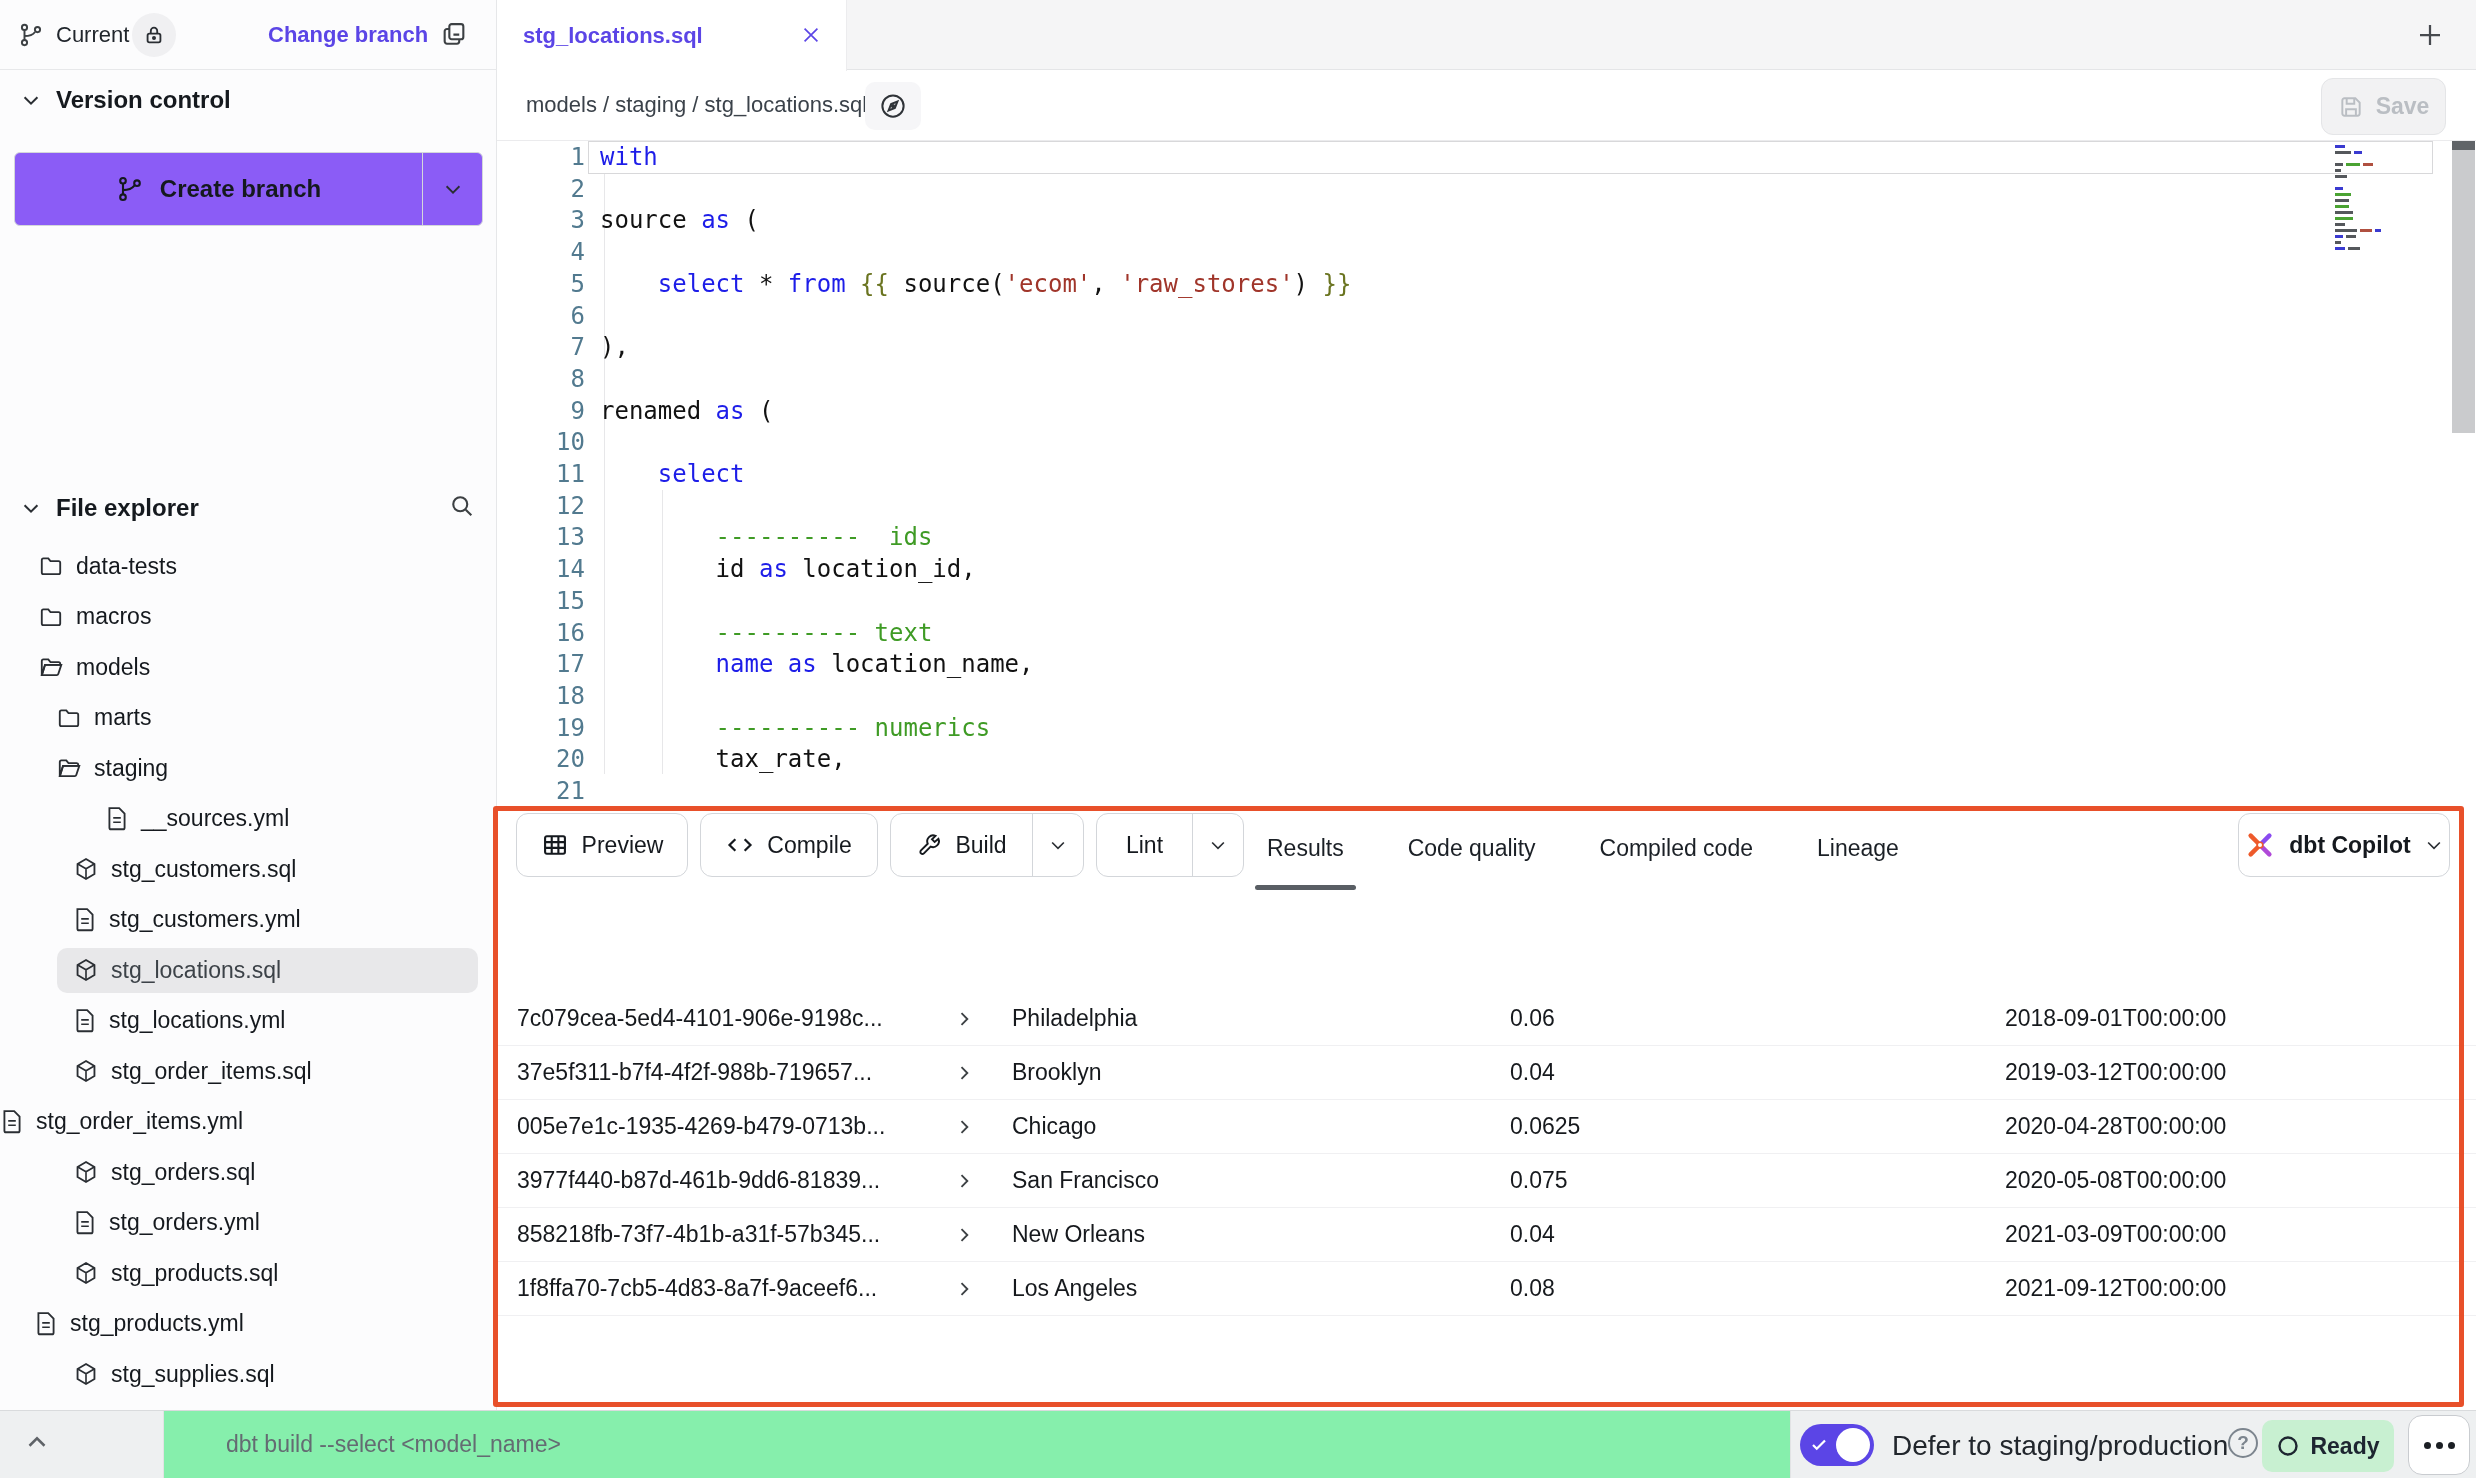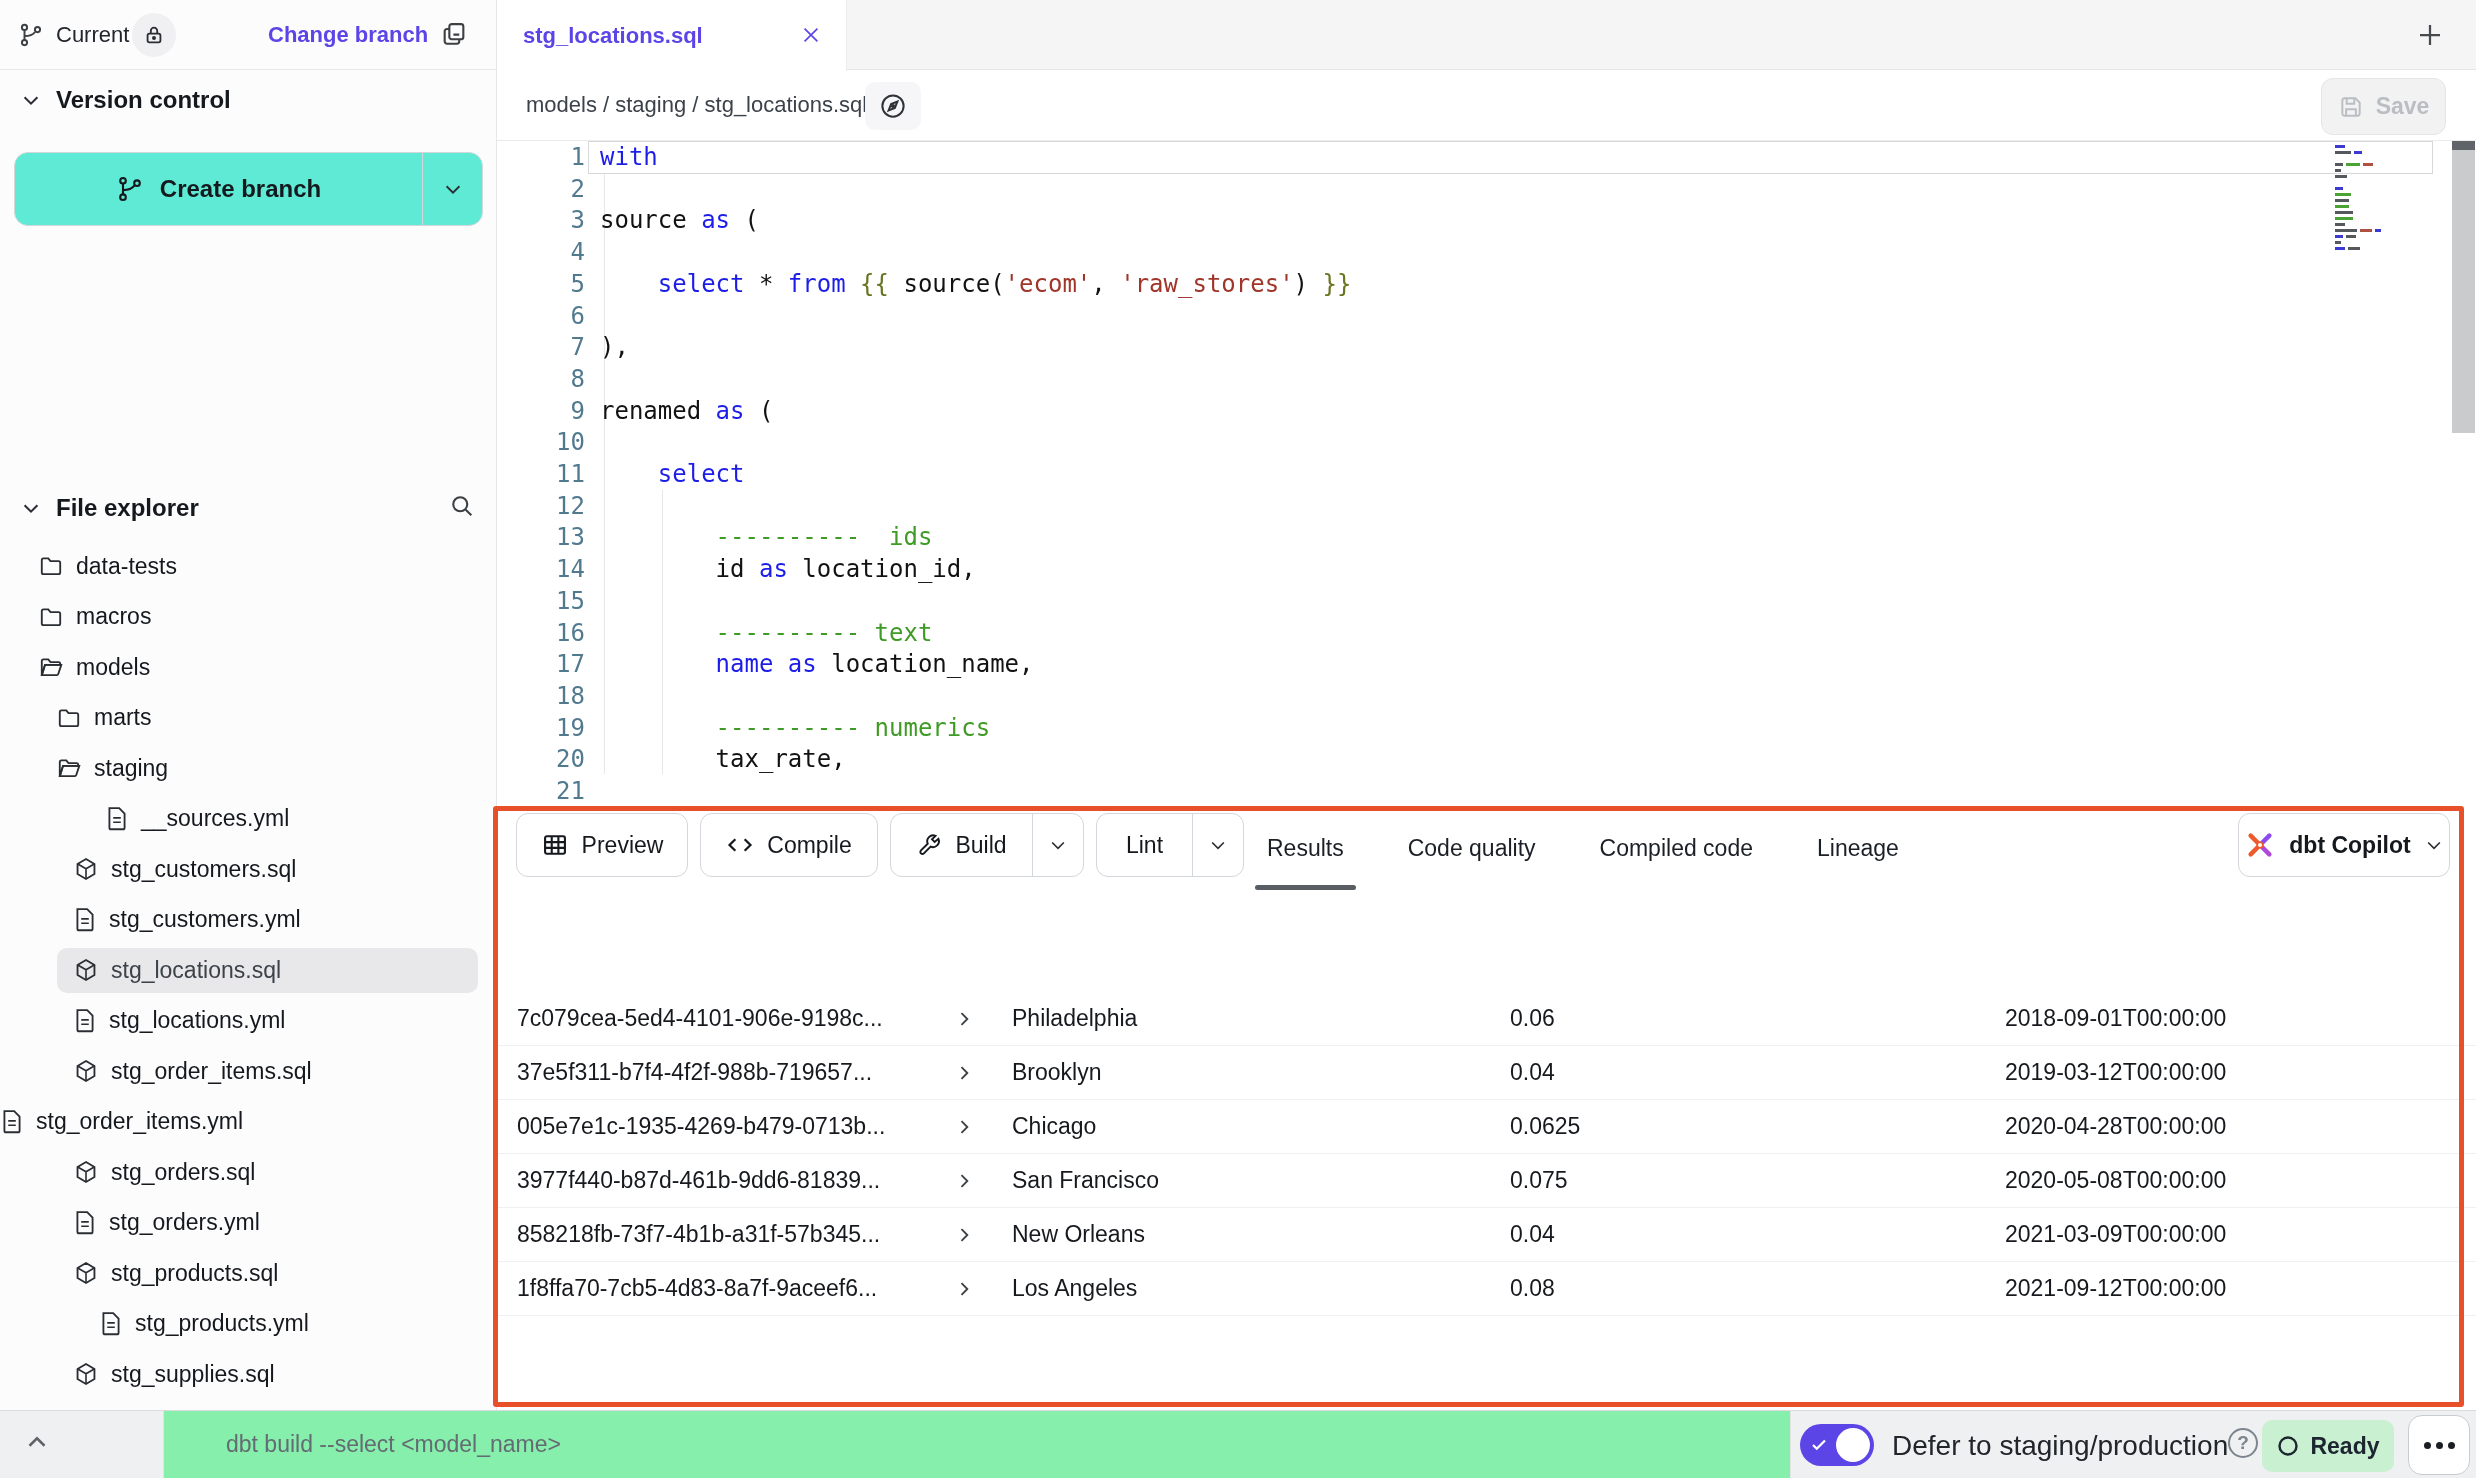--- a/index.html
+++ b/index.html
@@ -13,21 +13,21 @@
   #sidebar { left:0; top:0; width:497px; height:1410px; background:#fcfcfd; border-right:1px solid #e6e7e9; }
   #sidebar-header { left:0; top:0; width:497px; height:70px; border-bottom:1px solid #e7e8ea; }
   #branch-current { left:56px; top:22px; font-size:22px; color:#21262c; font-weight:500; }
   #lock-badge { left:132px; top:13px; width:44px; height:44px; border-radius:50%; background:#f0f0f2; display:flex; align-items:center; justify-content:center; }
   #change-branch { left:268px; top:22px; font-size:22px; font-weight:600; color:#5b45e6; cursor:pointer; }
   #copy-btn { left:440px; top:20px; }
 
   .section-header { display:flex; align-items:center; gap:14px; }
   .section-title { font-size:24px; font-weight:700; color:#15191e; }
 
-  #create-branch-btn { left:14px; top:152px; width:469px; height:74px; background:#5eead4; border:1.5px solid #d4d7da; border-radius:14px; display:flex; }
+  #create-branch-btn { left:14px; top:152px; width:469px; height:74px; background:#8b5cf6; border:1.5px solid #d4d7da; border-radius:6px; display:flex; }
   #create-branch-main { width:408px; display:flex; align-items:center; justify-content:center; gap:16px; border-right:1.5px solid #d4d7da; cursor:pointer; }
   #create-branch-main span { font-size:24px; font-weight:600; color:#15191e; }
   #create-branch-caret { flex:1; display:flex; align-items:center; justify-content:center; cursor:pointer; }
 
   #file-tree { left:0; top:541px; width:496px; }
   .tree-item { height:50.5px; display:flex; align-items:center; gap:12px; cursor:pointer; position:relative; }
   .tree-item .label { font-size:23px; color:#15191e; position:relative; z-index:1; }
   .tree-item .ticon { position:relative; z-index:1; display:flex; }
   .tree-item.selected::before { content:""; position:absolute; left:57px; right:18px; top:3px; bottom:3px; background:#e8e8ea; border-radius:10px; }
   .tree-item.selected .label { color:#3c4248; }
@@ -316,21 +316,21 @@
         </div>
         <div class="tree-item" style="padding-left: 73px;">
           <span class="ticon">
             <svg width="26" height="26" viewBox="0 0 24 24" fill="none" stroke="#2a2e33" stroke-width="1.7">
               <path d="M12 2.8l7.8 4.5v9.4L12 21.2l-7.8-4.5V7.3z"></path>
               <path d="M4.4 7.4L12 11.8l7.6-4.4M12 11.8v9.2" stroke-width="1.5"></path>
             </svg>
           </span>
           <span class="label">stg_products.sql</span>
         </div>
-        <div class="tree-item" style="padding-left: 99px;">
+        <div class="tree-item" style="padding-left: 34px;">
           <span class="ticon">
             <svg width="24" height="26" viewBox="0 0 22 24" fill="none" stroke="#2a2e33" stroke-width="1.7">
               <path d="M4 3h9l5 5v13a1.5 1.5 0 0 1-1.5 1.5h-11A1.5 1.5 0 0 1 4 21z" transform="translate(0,-1)"></path>
               <path d="M7.5 11h7M7.5 15h7" stroke-width="1.5"></path>
             </svg>
           </span>
           <span class="label">stg_products.yml</span>
         </div>
         <div class="tree-item" style="padding-left: 73px;">
           <span class="ticon">

